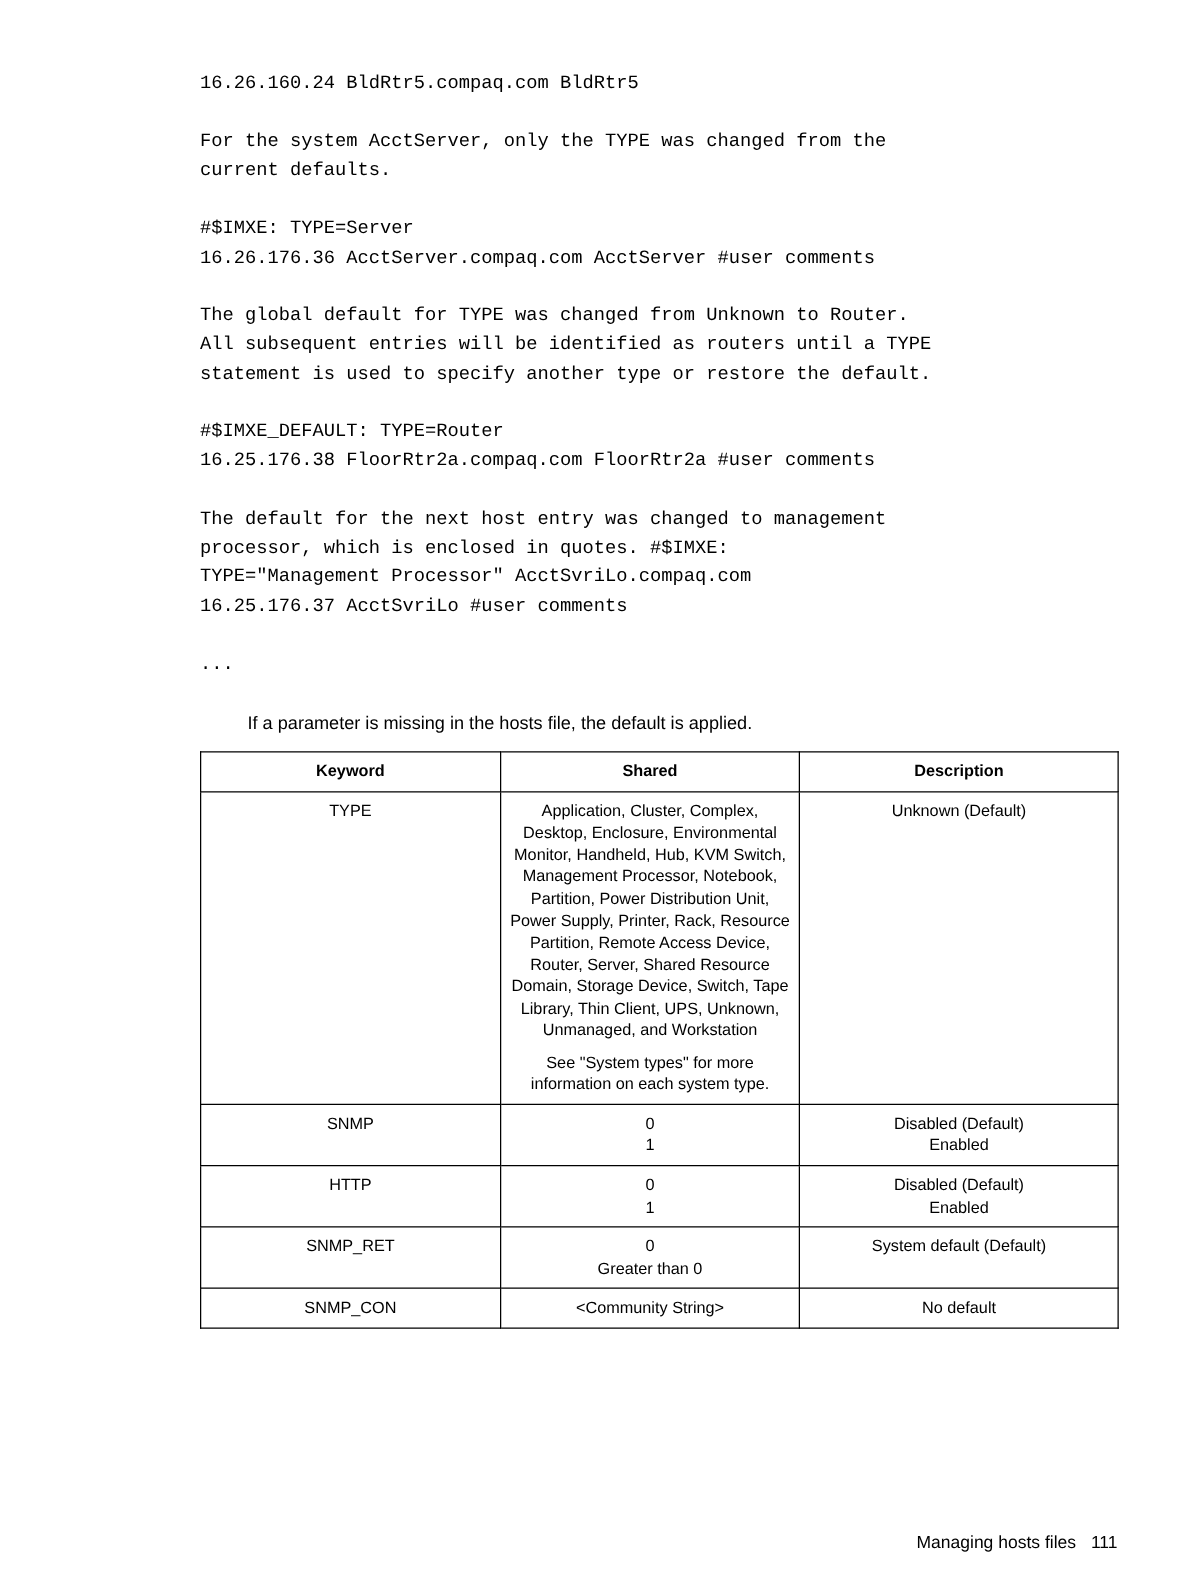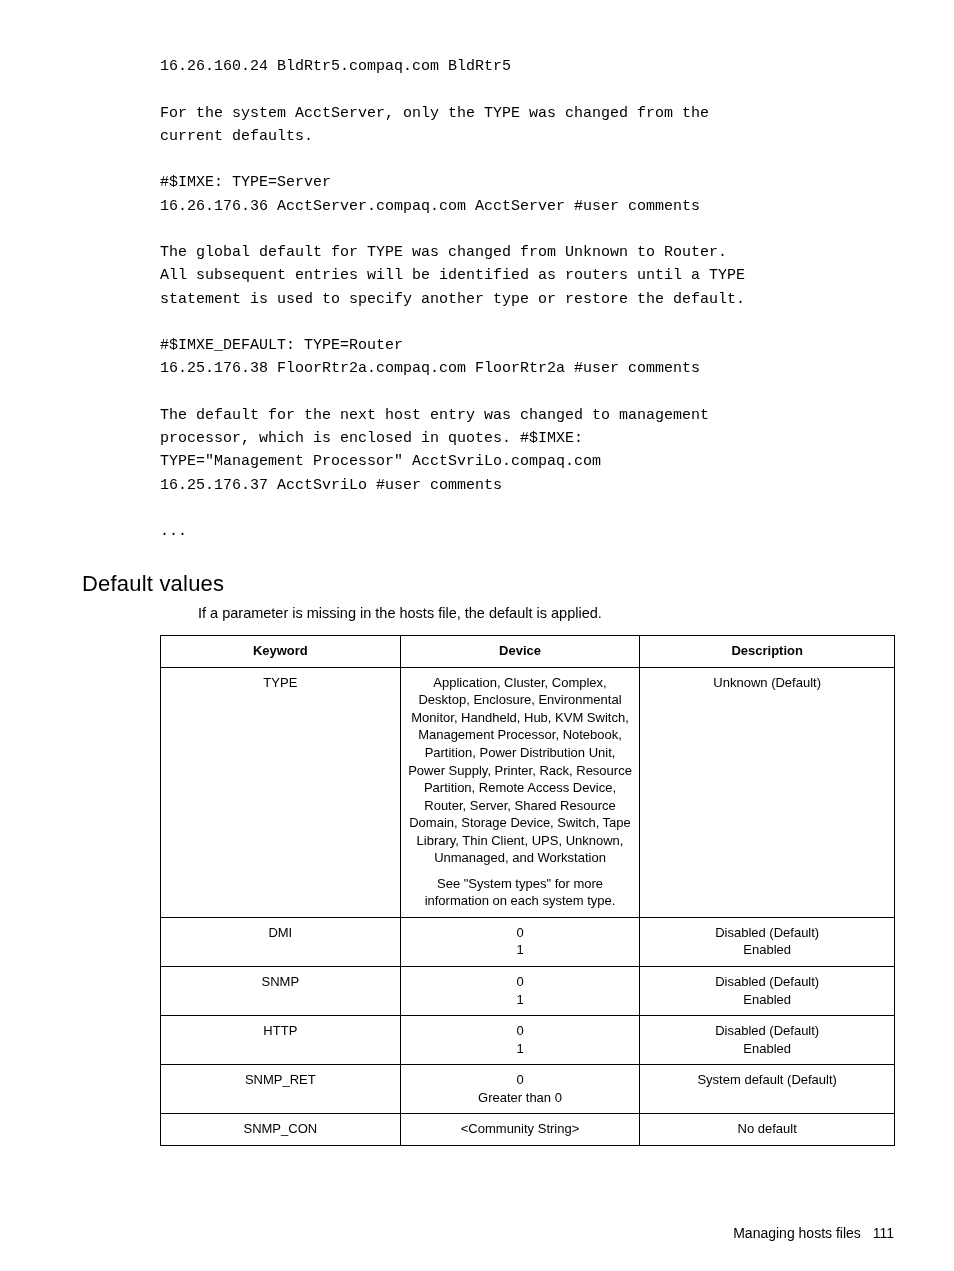--- a/index.html
+++ b/index.html
@@ -86,54 +86,44 @@
 #$IMXE_DEFAULT: TYPE=Router
 16.25.176.38 FloorRtr2a.compaq.com FloorRtr2a #user comments
 
 The default for the next host entry was changed to management
 processor, which is enclosed in quotes. #$IMXE:
 TYPE="Management Processor" AcctSvriLo.compaq.com
 16.25.176.37 AcctSvriLo #user comments
 
 ...</div>
 
-  <h2 class="section-heading">Default values</h2>
 
   <p class="intro">If a parameter is missing in the hosts file, the default is applied.</p>
 
   <table class="defaults">
     <colgroup>
       <col class="c1">
         <col class="c2">
         <col class="c3">
     </colgroup>
     <thead>
       <tr>
         <th>Keyword</th>
-        <th>Device</th>
+        <th>Shared</th>
         <th>Description</th>
       </tr>
     </thead>
     <tbody>
         <tr>
           <td>TYPE</td>
           <td>
             <div style="white-space: pre-line;">Application, Cluster, Complex, Desktop, Enclosure, Environmental Monitor, Handheld, Hub, KVM Switch, Management Processor, Notebook, Partition, Power Distribution Unit, Power Supply, Printer, Rack, Resource Partition, Remote Access Device, Router, Server, Shared Resource Domain, Storage Device, Switch, Tape Library, Thin Client, UPS, Unknown, Unmanaged, and Workstation</div>
             <div class="sub-para"><span>See </span><span class="link-like">"System types"</span><span> for more information on each system type.</span></div>
           </td>
           <td style="white-space: pre-line;">Unknown (Default)</td>
-        </tr>
-        <tr>
-          <td>DMI</td>
-          <td>
-            <div style="white-space: pre-line;">0
-1</div>
-          </td>
-          <td style="white-space: pre-line;">Disabled (Default)
-Enabled</td>
         </tr>
         <tr>
           <td>SNMP</td>
           <td>
             <div style="white-space: pre-line;">0
 1</div>
           </td>
           <td style="white-space: pre-line;">Disabled (Default)
 Enabled</td>
         </tr>

